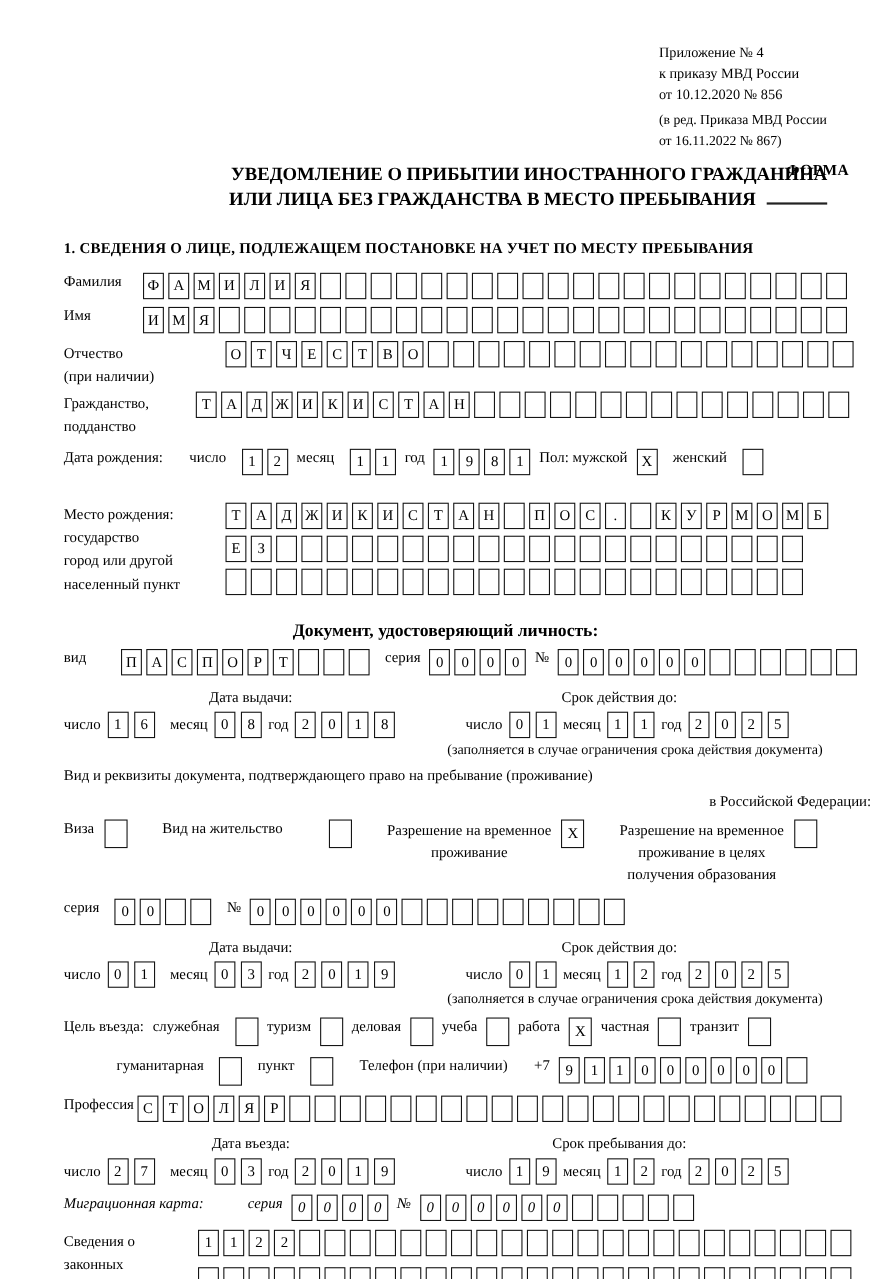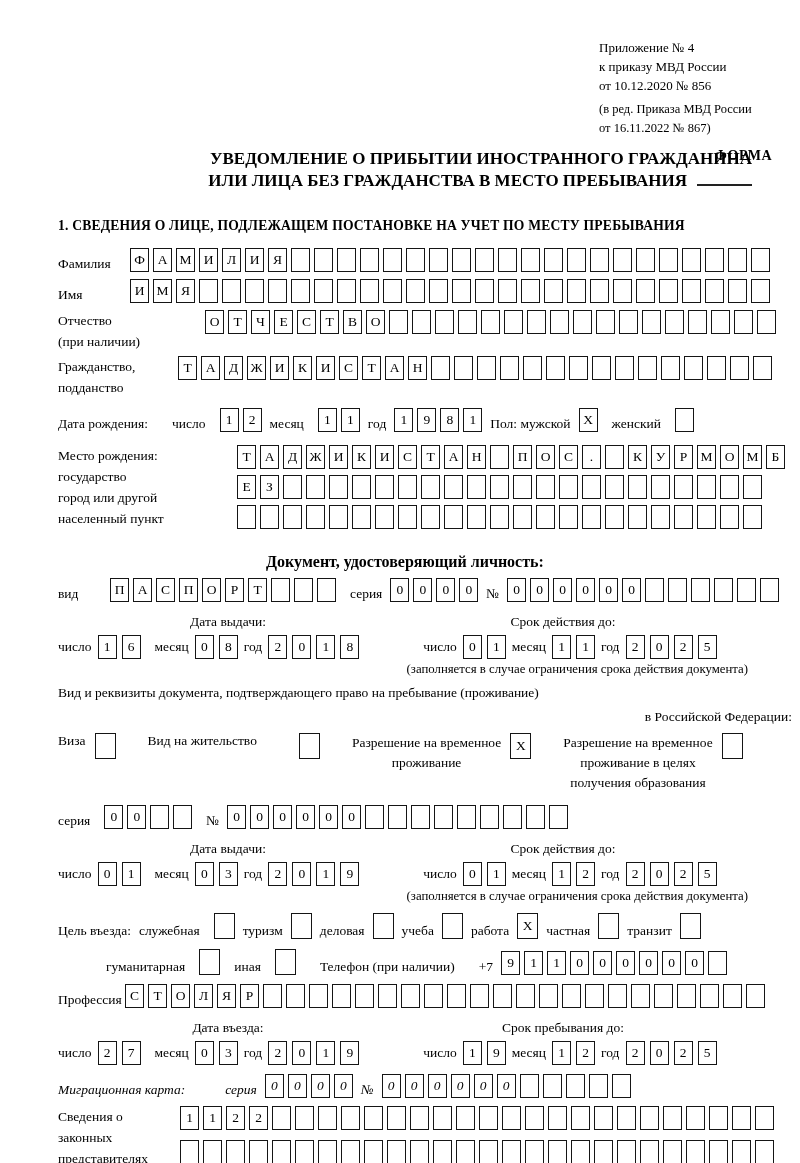--- a/index.html
+++ b/index.html
@@ -8,21 +8,21 @@
   
   .hdr{position:absolute;left:599px;top:38px;font-size:13px;line-height:19px;}
   .hdr .small{font-size:12.5px;}
   .hdr .gap{margin-top:5px;}
   .forma{position:absolute;right:28px;top:148px;font-weight:bold;font-size:14px;letter-spacing:.5px;}
   
   .title{margin-top:112px;text-align:right;font-weight:bold;font-size:17px;line-height:22px;padding-right:40px;}
   .blankline{display:inline-block;width:55px;border-bottom:2px solid #222;height:12px;margin-left:10px;}
   .sect{margin-top:26px;font-weight:bold;font-size:13.6px;letter-spacing:.2px;}
   
-  .frow{display:flex;align-items:flex-end;margin-top:7px;}
+  .frow{display:flex;align-items:flex-start;margin-top:7px;}
   .frow.top{align-items:flex-start;}
   .lbl{font-size:13.5px;flex:none;}
   .cells{display:flex;gap:4px;flex:none;}
   .cell{box-sizing:border-box;flex:none;width:19px;height:24px;border:1.8px solid #151515;display:flex;align-items:center;justify-content:center;font-size:13.5px;background:#fff;}
   .cell.cb{width:21px;height:26px;}
   .w70{width:72px;} .w147{width:147px;} .w120{width:120px;} .w52{width:52px;} .w67{width:67px;} .w122{width:122px;}
   .stack{line-height:21px;}
   .dgrp{display:flex;align-items:center;gap:6px;}
   .dgrp .cells{gap:5px;}
   .daterow{display:flex;align-items:center;margin-top:5px;}
@@ -226,21 +226,21 @@
         <span class="cell">X</span>
       </div>
     <div class="gap14"></div>
     <span class="lbl">женский</span>
     <div class="gap14"></div>
     <div class="cells">
         <span class="cell"></span>
       </div>
   </div>
 
-  <div class="frow top" style="margin-top:13px;gap:32px;">
+  <div class="frow top" style="margin-top:25px;">
     <div class="lbl w147 stack">
       <div>Место рождения:</div>
       <div>государство</div>
       <div>город или другой</div>
       <div>населенный пункт</div>
     </div>
     <div>
       <div class="cells" style="margin-bottom:6px;">
           <span class="cell">Т</span>
           <span class="cell">А</span>
@@ -569,21 +569,21 @@
   </div>
 
   <div class="frow" style="margin-top:10px;">
     <div style="width:48px;"></div>
     <span class="lbl">гуманитарная</span>
     <div class="gap14"></div>
     <div class="cells">
         <span class="cell cb"></span>
       </div>
     <div class="gap14"></div>
-    <span class="lbl">иная</span>
+    <span class="lbl">пункт</span>
     <div class="gap14"></div>
     <div class="cells">
         <span class="cell cb"></span>
       </div>
     <div class="gap24"></div>
     <span class="lbl">Телефон (при наличии)</span>
     <div class="gap24"></div>
     <span class="lbl">+7</span>
     <div class="gap8"></div>
     <div class="cells">

